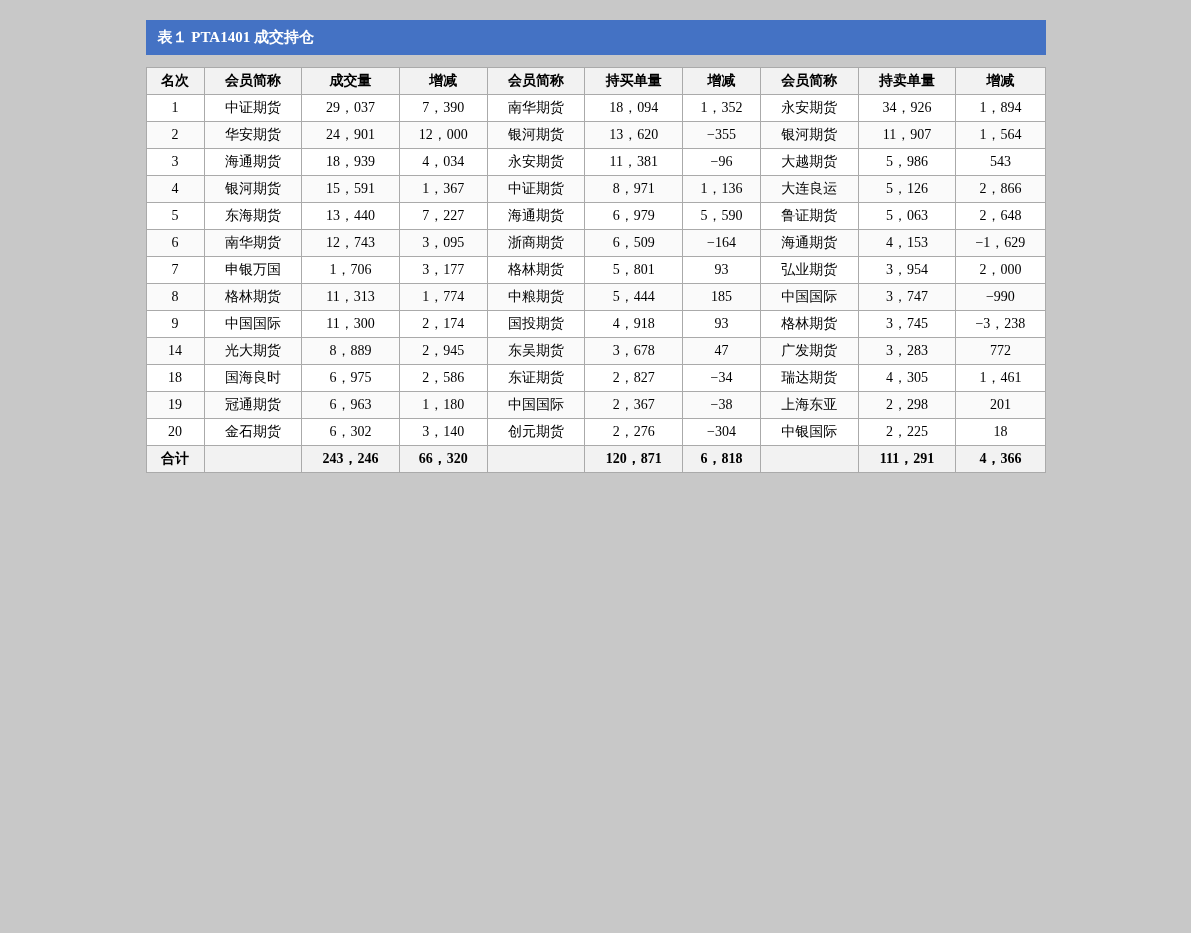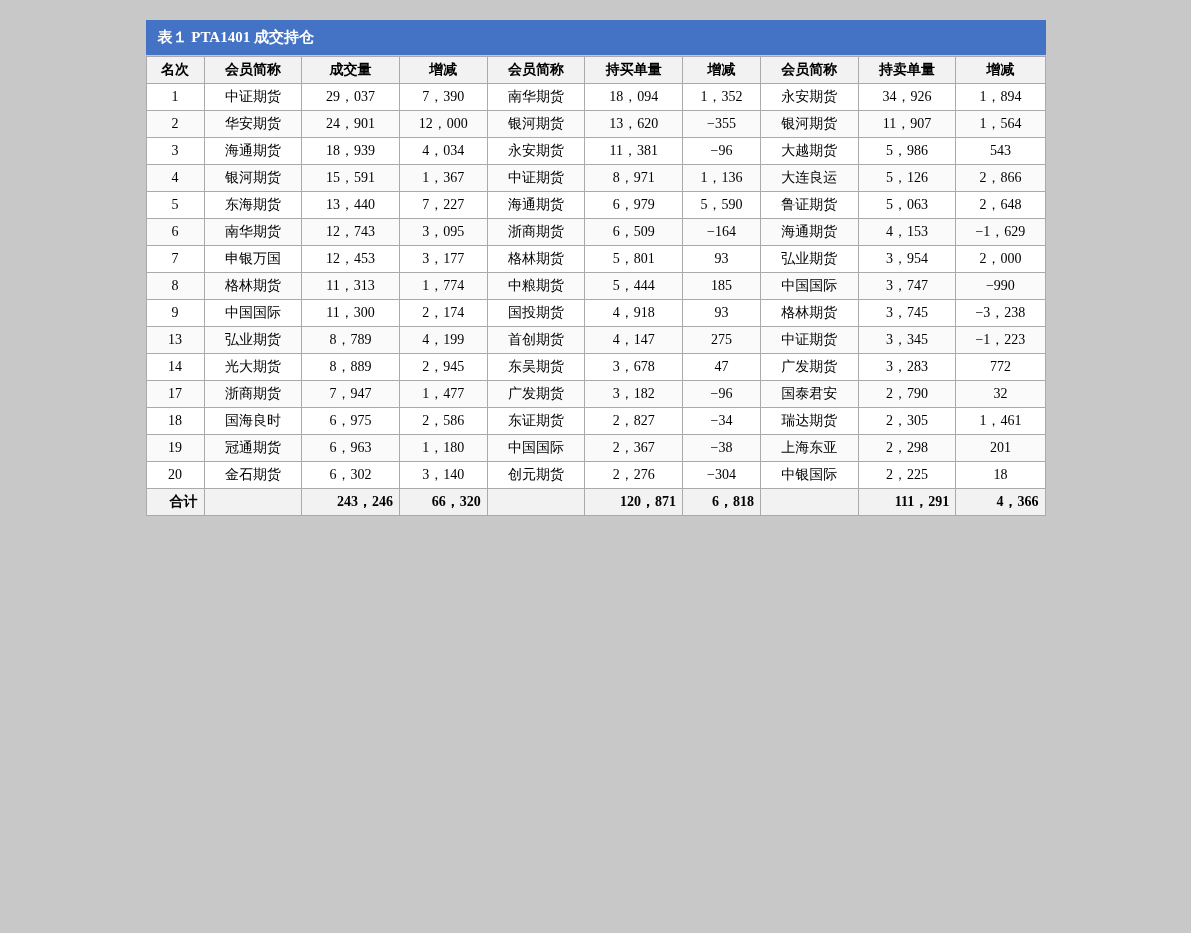--- a/index.html
+++ b/index.html
@@ -20,21 +20,21 @@
     .container {
       width: 900px;
       margin-top: 10px;
     }
     .title-bar {
       background: #4472C4;
       color: white;
       font-size: 15px;
       font-weight: bold;
       padding: 8px 12px;
-      margin-bottom: 1px;
+      margin-bottom: 12px;
     }
     table {
       width: 100%;
       border-collapse: collapse;
       background: #f97316;
     }
     th, td {
       border: 1px solid #aaa;
       text-align: center;
       padding: 4px 6px;
@@ -46,21 +46,20 @@
     }
     tr:nth-child(even) td {
       background: #fafafa;
     }
     tr:nth-child(odd) td {
       background: #ffffff;
     }
     .total-row td {
       background: #f2f2f2 !important;
       font-weight: bold;
-      text-align: right;
     }
   </style>
 </head>
 <body>
 
 <div class="container">
   <div class="title-bar">
     <span>表１ PTA1401 成交持仓</span>
   </div>
   <table>
@@ -147,21 +146,21 @@
           <td>浙商期货</td>
           <td>6，509</td>
           <td>−164</td>
           <td>海通期货</td>
           <td>4，153</td>
           <td>−1，629</td>
         </tr>
         <tr>
           <td>7</td>
           <td>申银万国</td>
-          <td>12，453</td>
+          <td>1，706</td>
           <td>3，177</td>
           <td>格林期货</td>
           <td>5，801</td>
           <td>93</td>
           <td>弘业期货</td>
           <td>3，954</td>
           <td>2，000</td>
         </tr>
         <tr>
           <td>8</td>
@@ -181,65 +180,41 @@
           <td>11，300</td>
           <td>2，174</td>
           <td>国投期货</td>
           <td>4，918</td>
           <td>93</td>
           <td>格林期货</td>
           <td>3，745</td>
           <td>−3，238</td>
         </tr>
         <tr>
-          <td>13</td>
-          <td>弘业期货</td>
-          <td>8，789</td>
-          <td>4，199</td>
-          <td>首创期货</td>
-          <td>4，147</td>
-          <td>275</td>
-          <td>中证期货</td>
-          <td>3，345</td>
-          <td>−1，223</td>
-        </tr>
-        <tr>
           <td>14</td>
           <td>光大期货</td>
           <td>8，889</td>
           <td>2，945</td>
           <td>东吴期货</td>
           <td>3，678</td>
           <td>47</td>
           <td>广发期货</td>
           <td>3，283</td>
           <td>772</td>
         </tr>
         <tr>
-          <td>17</td>
-          <td>浙商期货</td>
-          <td>7，947</td>
-          <td>1，477</td>
-          <td>广发期货</td>
-          <td>3，182</td>
-          <td>−96</td>
-          <td>国泰君安</td>
-          <td>2，790</td>
-          <td>32</td>
-        </tr>
-        <tr>
           <td>18</td>
           <td>国海良时</td>
           <td>6，975</td>
           <td>2，586</td>
           <td>东证期货</td>
           <td>2，827</td>
           <td>−34</td>
           <td>瑞达期货</td>
-          <td>2，305</td>
+          <td>4，305</td>
           <td>1，461</td>
         </tr>
         <tr>
           <td>19</td>
           <td>冠通期货</td>
           <td>6，963</td>
           <td>1，180</td>
           <td>中国国际</td>
           <td>2，367</td>
           <td>−38</td>

